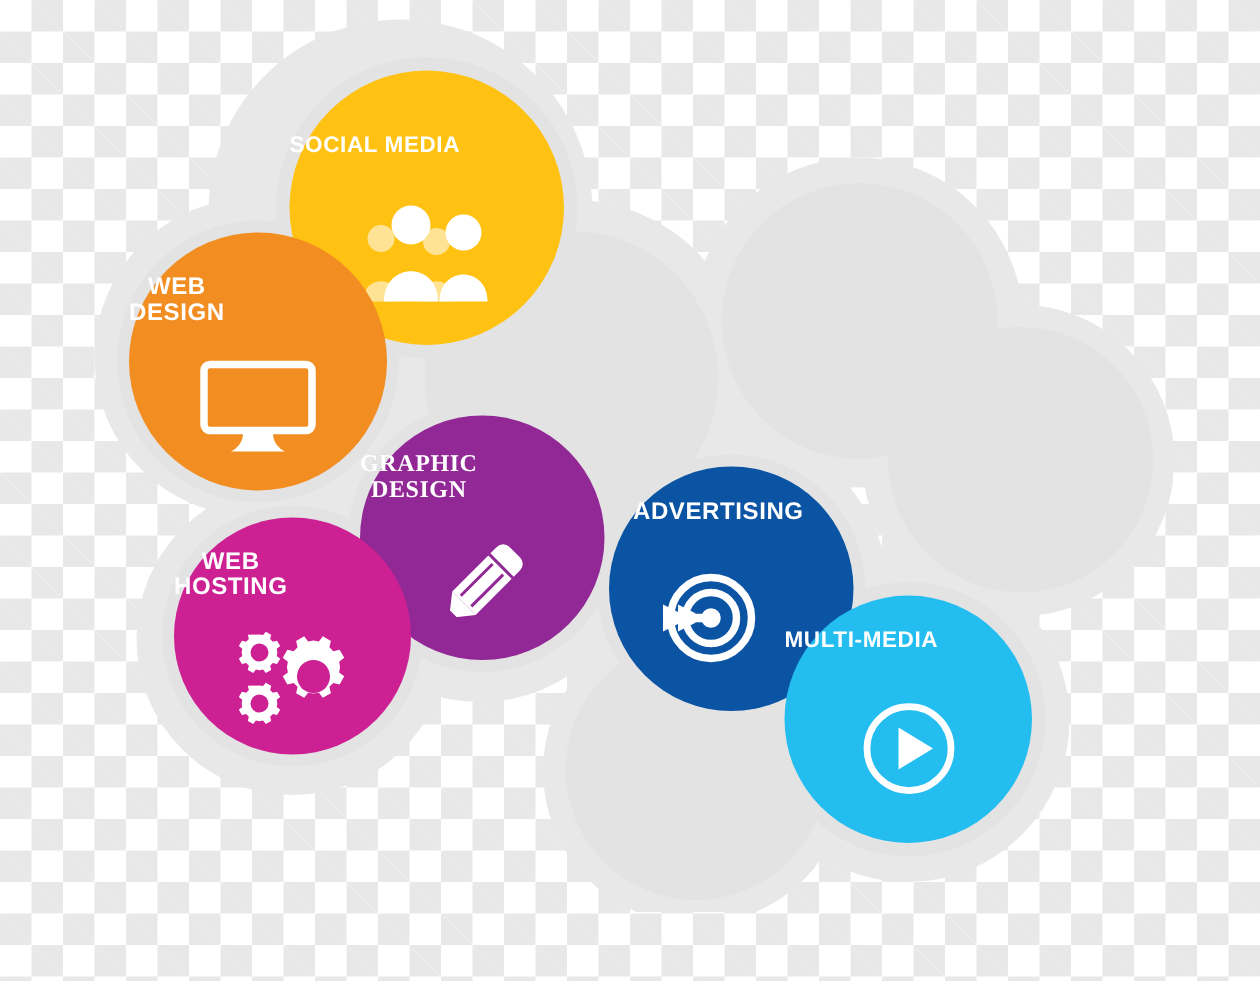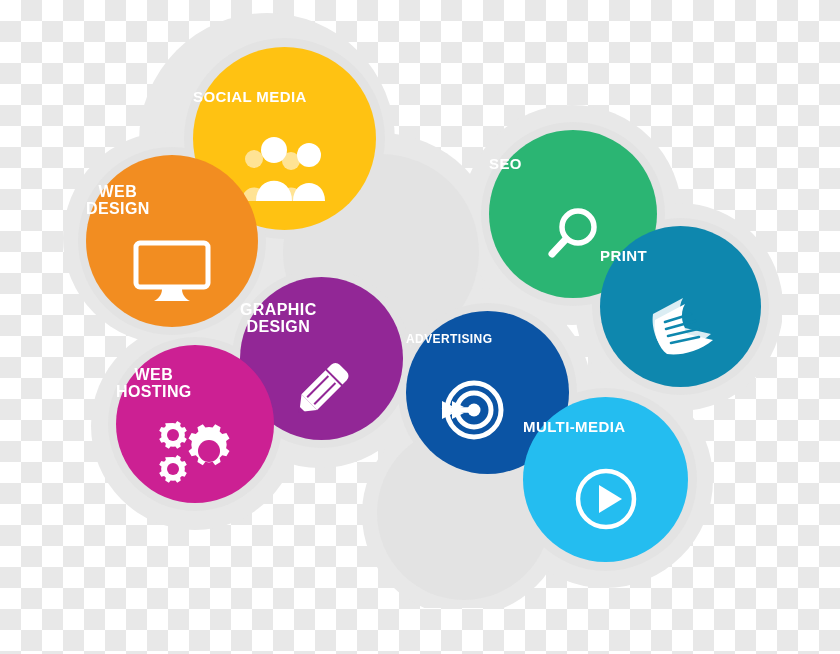--- a/index.html
+++ b/index.html
@@ -79,21 +79,21 @@
   #b-webhost    { left:116px; top:345px; width:158px; height:158px; padding-top:21px;  }
   #b-copy       { left:385px; top:434px; width:158px; height:158px; padding-top:22px;  }
   #b-multi      { left:523px; top:397px; width:165px; height:165px; padding-top:22px;  }
 
   #b-social    .label { font-size:15px; }
   #b-webdesign .label { font-size:16px; }
   #b-email     .label { font-size:15px; }
   #b-seo       .label { font-size:15px; }
   #b-print     .label { font-size:15px; }
   #b-graphic   .label { font-size:16px; }
-  #b-advert    .label { font-size:12px; }
+  #b-advert    .label { font-size:16px;margin-left:16px; }
   #b-webhost   .label { font-size:16px; }
   #b-copy      .label { font-size:14px; }
   #b-multi     .label { font-size:15px; }
 
   
   #b-seo       { z-index: 2; }
   #b-social    { z-index: 3; }
   #b-webdesign { z-index: 4; }
   #b-print     { z-index: 5; }
   #b-email     { z-index: 6; }
@@ -124,29 +124,20 @@
       <circle cx="617" cy="299" r="104"></circle>
       <circle cx="258" cy="352" r="108"></circle>
       <circle cx="424" cy="386" r="106"></circle>
       <circle cx="133" cy="418" r="104"></circle>
       <circle cx="402" cy="506" r="102"></circle>
       <circle cx="543" cy="472" r="108"></circle>
     </g>
   </svg>
 
   <div class="ring" style="left:481px; top:122px; width:184px; height:184px;"></div>
-  <div class="bubble" id="b-seo" style="background: rgb(43, 181, 115); color: rgb(255, 255, 255);">
-    <div class="label">SEO</div>
-    <div class="glyph">
-      <svg width="62" height="62" viewBox="0 0 62 62">
-        <circle cx="36" cy="23" r="16" fill="none" stroke="#ffffff" stroke-width="5.5"></circle>
-        <line x1="24" y1="35" x2="10" y2="50" stroke="#ffffff" stroke-width="7" stroke-linecap="round"></line>
-      </svg>
-    </div>
-  </div>
 
   <div class="ring" style="left:184px; top:38px; width:201px; height:201px;"></div>
   <div class="bubble" id="b-social" style="background: rgb(255, 194, 18); color: rgb(255, 255, 255);">
     <div class="label">SOCIAL MEDIA</div>
     <div class="glyph">
       <svg width="92" height="66" viewBox="0 0 92 66">
         <g fill="#ffffff" opacity="0.55">
           <circle cx="15" cy="24" r="9"></circle>
           <path d="M3 66 C3 48 27 48 27 66 Z"></path>
           <circle cx="52" cy="26" r="9"></circle>
@@ -168,37 +159,20 @@
 DESIGN</div>
     <div class="glyph">
       <svg width="80" height="62" viewBox="0 0 80 62">
         <rect x="4" y="2" width="72" height="44" rx="4" ry="4" fill="none" stroke="#ffffff" stroke-width="5"></rect>
         <path d="M30 48 L50 48 C50 54 54 58 58 60 L22 60 C26 58 30 54 30 48 Z" fill="#ffffff"></path>
       </svg>
     </div>
   </div>
 
   <div class="ring" style="left:592px; top:218px; width:177px; height:177px;"></div>
-  <div class="bubble" id="b-print" style="background: rgb(14, 135, 174); color: rgb(255, 255, 255);">
-    <div class="label">PRINT</div>
-    <div class="glyph">
-      <svg width="80" height="64" viewBox="0 0 80 64">
-        <g fill="#ffffff">
-          <path d="M12 20 L42 4 C36 14 40 26 44 34 L70 40 C56 52 36 58 24 56 C16 50 10 34 12 20 Z" opacity="0.85"></path>
-          <path d="M14 26 L44 10 C38 20 42 32 46 40 L72 46 C58 58 38 62 26 60 C18 54 12 40 14 26 Z"></path>
-        </g>
-        <g stroke="#0E87AE" stroke-width="2.6" stroke-linecap="round">
-          <line x1="24" y1="28" x2="50" y2="20"></line>
-          <line x1="25" y1="35" x2="54" y2="27"></line>
-          <line x1="27" y1="42" x2="57" y2="35"></line>
-          <line x1="30" y1="49" x2="58" y2="43"></line>
-        </g>
-      </svg>
-    </div>
-  </div>
 
   <div class="ring" style="left:283px; top:154px; width:196px; height:196px;"></div>
 
   <div class="ring" style="left:398px; top:303px; width:179px; height:179px;"></div>
   <div class="bubble" id="b-advert" style="background: rgb(11, 84, 164); color: rgb(255, 255, 255);">
     <div class="label">ADVERTISING</div>
     <div class="glyph">
       <svg width="96" height="62" viewBox="0 0 96 62">
         <g transform="translate(34,31)">
           <circle cx="0" cy="0" r="27" fill="none" stroke="#ffffff" stroke-width="5"></circle>
@@ -211,21 +185,21 @@
           <path d="M2 22 L14 28 L2 31 Z"></path>
           <path d="M2 40 L14 34 L2 31 Z"></path>
           <path d="M12 22 L24 28 L12 31 Z"></path>
           <path d="M12 40 L24 34 L12 31 Z"></path>
         </g>
       </svg>
     </div>
   </div>
 
   <div class="ring" style="left:232px; top:269px; width:179px; height:179px;"></div>
-  <div class="bubble" id="b-graphic" style="background: rgb(146, 39, 150); color: rgb(255, 255, 255);">
+  <div class="bubble" id="b-graphic" style="background: rgb(146, 39, 150); color: rgb(255, 255, 255); font-family: Liberation Serif, serif;">
     <div class="label">GRAPHIC
 DESIGN</div>
     <div class="glyph">
       <svg width="70" height="70" viewBox="0 0 70 70">
         <g transform="rotate(45 35 35)">
           <path d="M31 6 h10 a6 6 0 0 1 6 6 v6 h-22 v-6 a6 6 0 0 1 6 -6 z" fill="#ffffff"></path>
           <rect x="25" y="20" width="22" height="34" fill="#ffffff"></rect>
           <line x1="31" y1="22" x2="31" y2="52" stroke="#922796" stroke-width="2"></line>
           <line x1="41" y1="22" x2="41" y2="52" stroke="#922796" stroke-width="2"></line>
           <path d="M25 54 h22 l-11 14 z" fill="#ffffff"></path>

